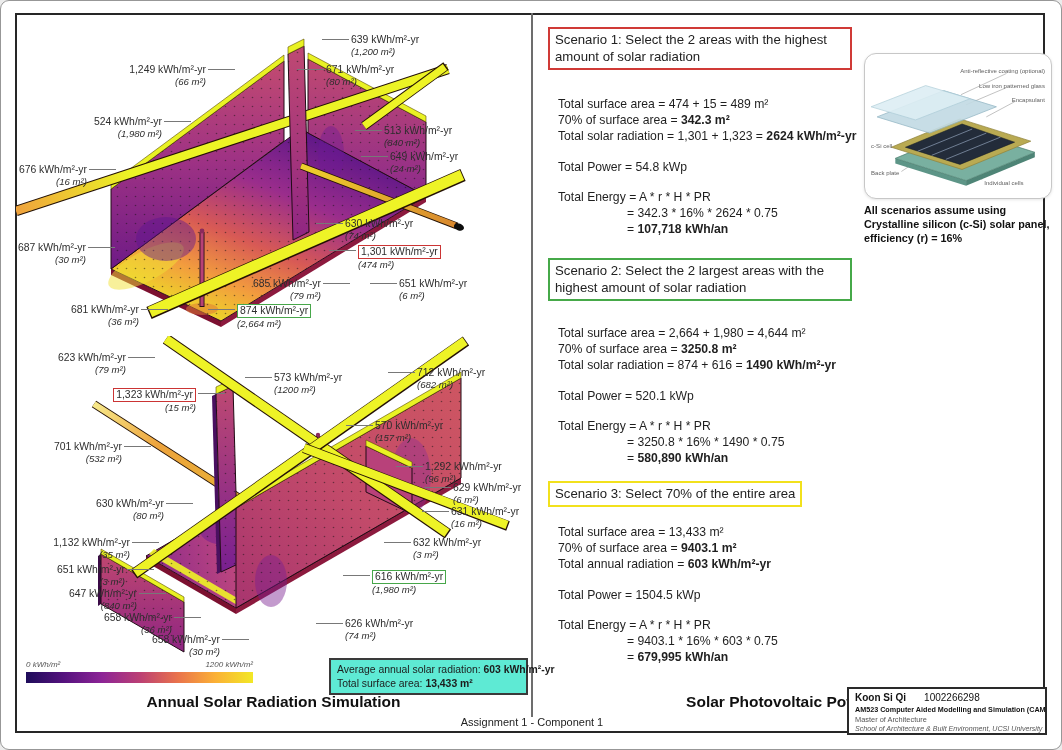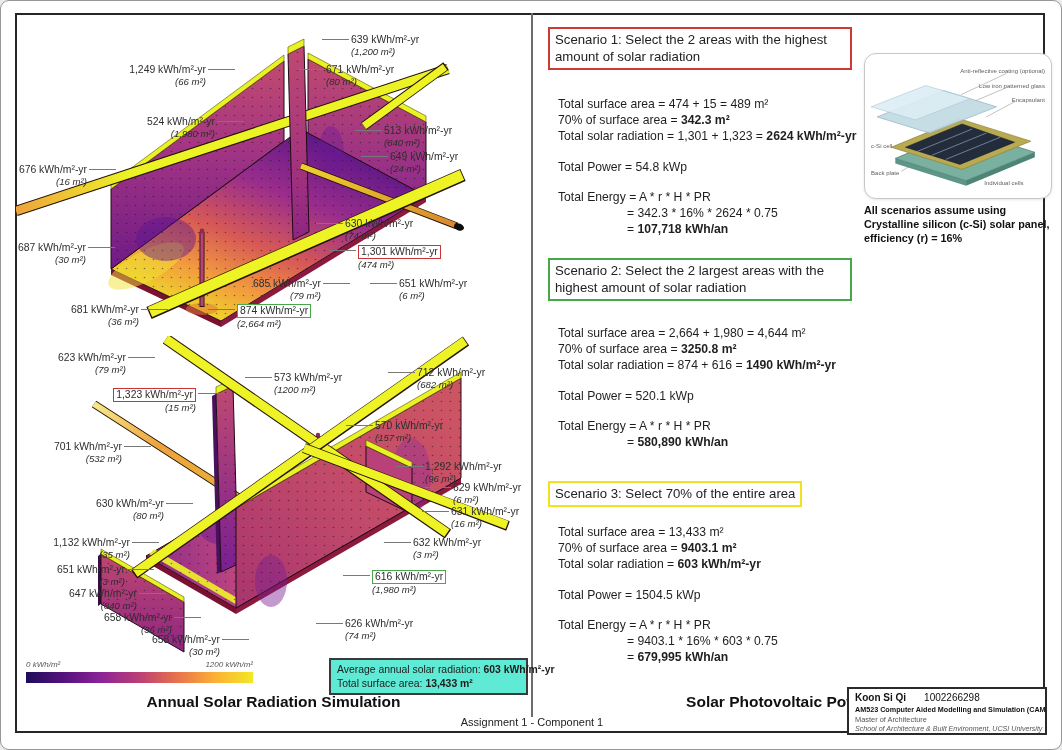--- a/index.html
+++ b/index.html
@@ -242,21 +242,21 @@
     <g>
       <line x1="288" y1="112" x2="492" y2="190" stroke="#241104" stroke-width="10"></line>
       <line x1="288" y1="112" x2="491" y2="189" stroke="#eef326" stroke-width="8.5"></line>
     </g>
   </svg>
 
   <div id="ann-layer">
       <div class="ann ann-l" style="left: 350px; top: 33px;"><div class="ann-val">639 kWh/m²-yr</div><div class="ann-area">(1,200 m²)</div><span class="leader"></span></div>
       <div class="ann ann-r" style="right: 855px; top: 63px;"><div class="ann-val">1,249 kWh/m²-yr</div><div class="ann-area">(66 m²)</div><span class="leader"></span></div>
       <div class="ann ann-l" style="left: 325px; top: 63px;"><div class="ann-val">671 kWh/m²-yr</div><div class="ann-area">(80 m²)</div><span class="leader"></span></div>
-      <div class="ann ann-r" style="right: 846px; top: 115px;"><div class="ann-val">524 kWh/m²-yr</div><div class="ann-area">(1,980 m²)</div><span class="leader"></span></div>
+      <div class="ann ann-r" style="right: 899px; top: 115px;"><div class="ann-val">524 kWh/m²-yr</div><div class="ann-area">(1,980 m²)</div><span class="leader"></span></div>
       <div class="ann ann-l" style="left: 383px; top: 124px;"><div class="ann-val">513 kWh/m²-yr</div><div class="ann-area">(840 m²)</div><span class="leader"></span></div>
       <div class="ann ann-l" style="left: 389px; top: 150px;"><div class="ann-val">649 kWh/m²-yr</div><div class="ann-area">(24 m²)</div><span class="leader"></span></div>
       <div class="ann ann-r" style="right: 974px; top: 163px;"><div class="ann-val">676 kWh/m²-yr</div><div class="ann-area">(16 m²)</div><span class="leader"></span></div>
       <div class="ann ann-r" style="right: 975px; top: 241px;"><div class="ann-val">687 kWh/m²-yr</div><div class="ann-area">(30 m²)</div><span class="leader"></span></div>
       <div class="ann ann-l" style="left: 344px; top: 217px;"><div class="ann-val">630 kWh/m²-yr</div><div class="ann-area">(74 m²)</div><span class="leader"></span></div>
       <div class="ann ann-l" style="left: 357px; top: 244px;"><div class="ann-val hl-red">1,301 kWh/m²-yr</div><div class="ann-area">(474 m²)</div><span class="leader"></span></div>
       <div class="ann ann-r" style="right: 740px; top: 277px;"><div class="ann-val">685 kWh/m²-yr</div><div class="ann-area">(79 m²)</div><span class="leader"></span></div>
       <div class="ann ann-l" style="left: 398px; top: 277px;"><div class="ann-val">651 kWh/m²-yr</div><div class="ann-area">(6 m²)</div><span class="leader"></span></div>
       <div class="ann ann-r" style="right: 922px; top: 303px;"><div class="ann-val">681 kWh/m²-yr</div><div class="ann-area">(36 m²)</div><span class="leader"></span></div>
       <div class="ann ann-l" style="left: 236px; top: 303px;"><div class="ann-val hl-green">874 kWh/m²-yr</div><div class="ann-area">(2,664 m²)</div><span class="leader"></span></div>
@@ -302,29 +302,30 @@
       </div>
   </div>
   <div class="scenario" id="s2">
     <div class="sc-head" style="border-color: rgb(70, 169, 73);">Scenario 2: Select the 2 largest areas with the highest amount of solar radiation</div>
     <div class="sc-body">
         <div class="sc-line"><span>Total surface area = 2,664 + 1,980 = 4,644 m²</span></div>
         <div class="sc-line"><span>70% of surface area = </span><span class="b">3250.8 m²</span></div>
         <div class="sc-line"><span>Total solar radiation = 874 + 616 = </span><span class="b">1490 kWh/m²-yr</span></div>
         <div class="sc-line gap"><span>Total Power = 520.1 kWp</span></div>
         <div class="sc-line gap"><span>Total Energy = A * r * H * PR</span></div>
+        <div class="sc-line ind"><span>= 3250.8 * 16% * 1490 * 0.75</span></div>
         <div class="sc-line ind"><span>= </span><span class="b">580,890 kWh/an</span></div>
       </div>
   </div>
   <div class="scenario" id="s3">
     <div class="sc-head" style="border-color: rgb(242, 225, 28);">Scenario 3: Select 70% of the entire area</div>
     <div class="sc-body">
         <div class="sc-line"><span>Total surface area = 13,433 m²</span></div>
         <div class="sc-line"><span>70% of surface area = </span><span class="b">9403.1 m²</span></div>
-        <div class="sc-line"><span>Total solar radiation = </span><span class="b">603 kWh/m²-yr</span></div>
+        <div class="sc-line"><span>Total annual radiation = </span><span class="b">603 kWh/m²-yr</span></div>
         <div class="sc-line gap"><span>Total Power = 1504.5 kWp</span></div>
         <div class="sc-line gap"><span>Total Energy = A * r * H * PR</span></div>
         <div class="sc-line ind"><span>= 9403.1 * 16% * 603 * 0.75</span></div>
         <div class="sc-line ind"><span>= </span><span class="b">679,995 kWh/an</span></div>
       </div>
   </div>
 
   <div id="panel-box">
     <svg id="panel-svg" viewBox="0 0 184 142">
       <g stroke="#9a9a9a" stroke-width="0.6">

